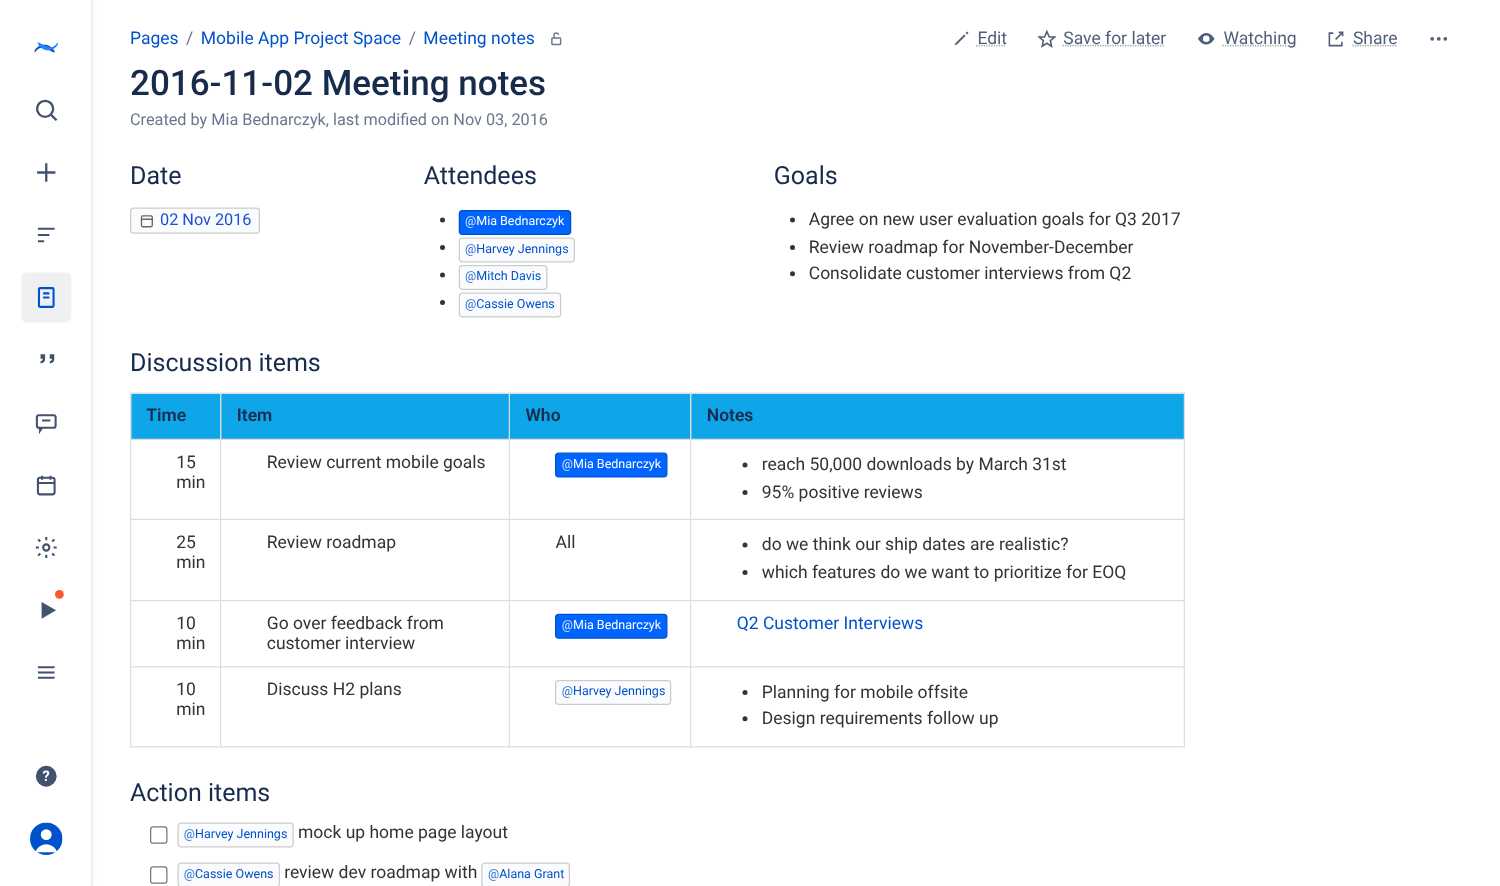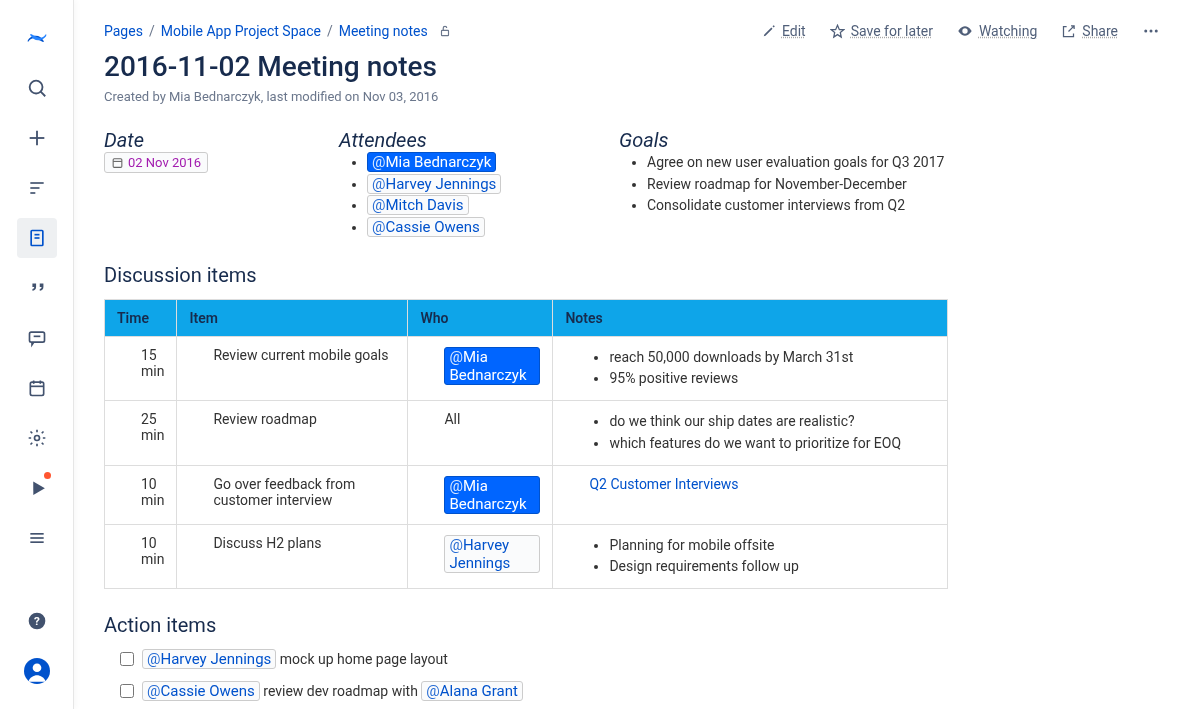--- a/index.html
+++ b/index.html
@@ -90,48 +90,48 @@
 .cols3 {
   display: grid;
   grid-template-columns: 235px 280px 1fr;
   gap: 0;
   margin-bottom: 24px;
 }
 .section-h {
   font-size: 20px;
   font-weight: 400;
   color: #172b4d;
-  font-style: italic;
+  margin-bottom: 14px;
 }
 .date-badge {
   display: inline-flex;
   align-items: center;
   gap: 4px;
   border: 1px solid #ccc;
   border-radius: 3px;
   padding: 2px 6px;
   font-size: 13px;
-  color: #a21caf;
+  color: #1d4ed8;
   background: #fafbfc;
 }
 ul.bullets {
   list-style: disc;
   padding-left: 28px;
   font-size: 14px;
   color: #333;
   line-height: 1.55;
 }
 .mention {
   display: inline-block;
   border: 1px solid #ccc;
   border-radius: 3px;
   padding: 0 4px;
   background: #fafbfc;
   color: #0052cc;
-  font-size: 15px;
+  font-size: 10px;
   line-height: 18px;
 }
 .mention.primary {
   background: #0065ff;
   border-color: #0052cc;
   color: #fff;
 }
 .mention .at { opacity: 0.85; }
 h2.sect {
   font-size: 20px;

